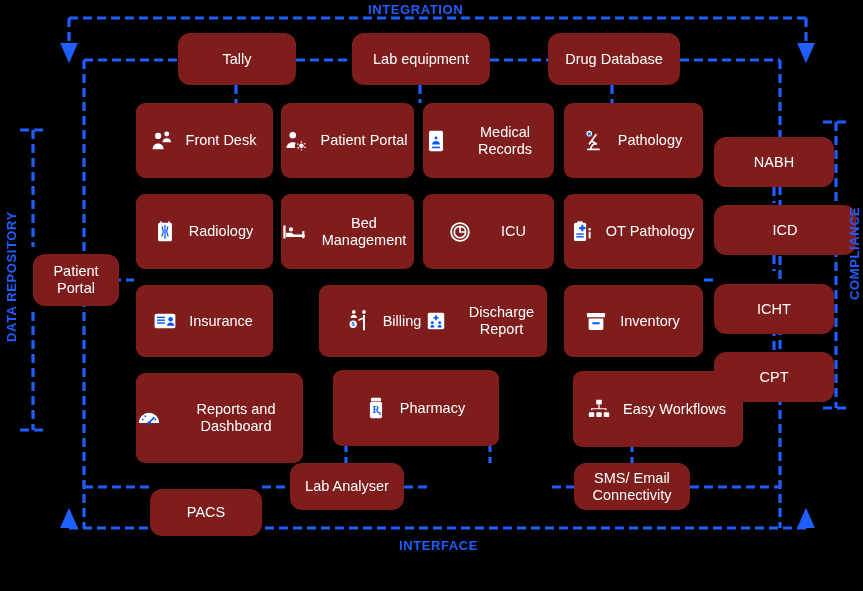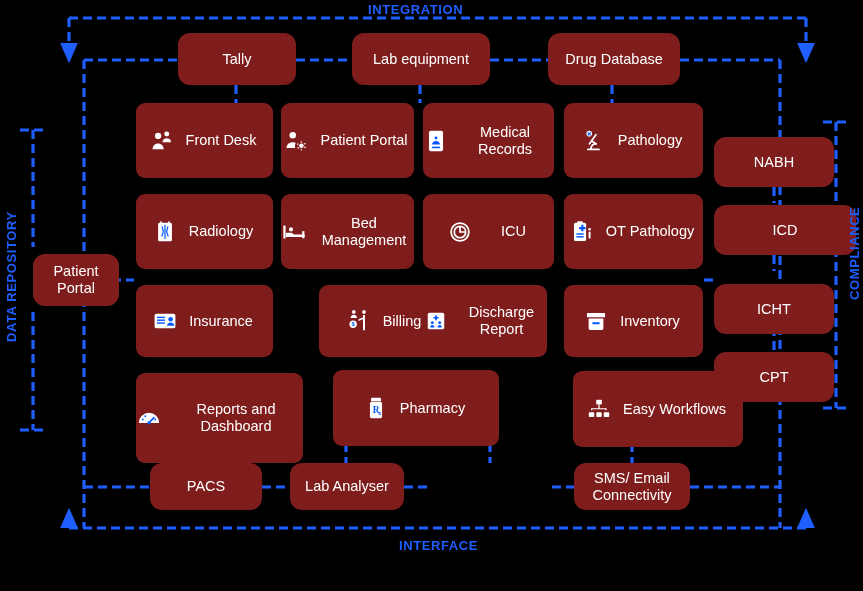--- a/index.html
+++ b/index.html
@@ -363,20 +363,20 @@
         <rect x="9.4" y="3.4" width="5.2" height="4.4" rx="0.7"></rect>
         <rect x="2.6" y="15" width="5" height="4.4" rx="0.7"></rect>
         <rect x="9.5" y="15" width="5" height="4.4" rx="0.7"></rect>
         <rect x="16.4" y="15" width="5" height="4.4" rx="0.7"></rect>
         <path d="M11.4 7.8h1.2v3.4h6.4v2h-1.2v-0.9H5.9v0.9H4.7v-2h6.7z"></path>
       </svg>
     </span>
     <span class="lbl">Easy Workflows</span>
   </div>
 
-  <div class="node pill" style="left:150px; top:463px; width:112px; height:47px;">PACS</div>
+  <div class="node pill" style="left:150px; top:489px; width:112px; height:47px;">PACS</div>
 
   <div class="node pill" style="left:290px; top:463px; width:114px; height:47px;">Lab Analyser</div>
 
 
   <div class="node pill" style="left:574px; top:463px; width:116px; height:47px;">SMS/ Email<br>Connectivity</div>
 
 </div>
 
 </body></html>

